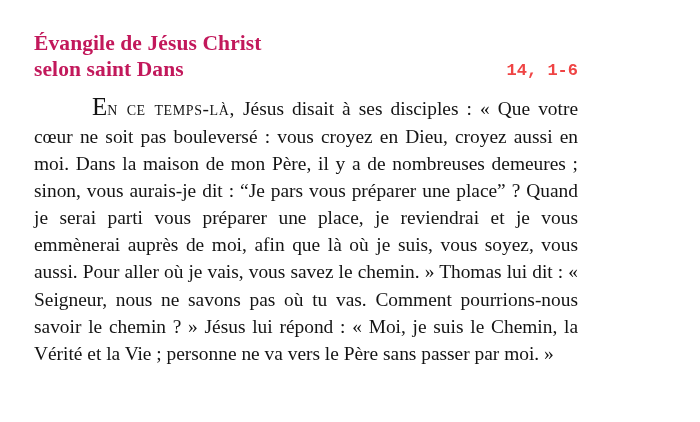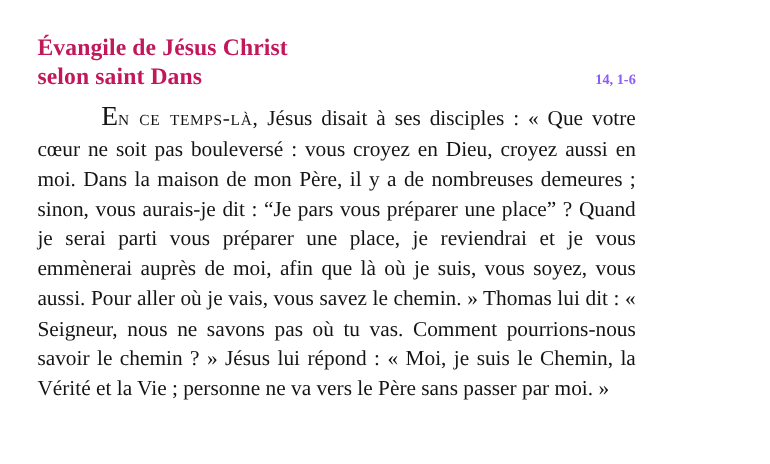--- a/index.html
+++ b/index.html
@@ -33,24 +33,24 @@
     font-weight: bold;
     font-size: 21.5px;
     line-height: 1.22;
     letter-spacing: 0.1px;
   }
   .title-line {
     display: block;
     white-space: nowrap;
   }
   .reference {
-    color: #8b5cf6;
-    font-family: Liberation Serif, serif;
+    color: #ef4444;
+    font-family: Liberation Mono, monospace;
     font-weight: bold;
-    font-size: 13px;
+    font-size: 17px;
     white-space: nowrap;
     padding-bottom: 2px;
   }
   .body-text {
     margin-top: 12px;
     font-family: "Liberation Serif", serif;
     font-size: 19.4px;
     line-height: 1.40;
     text-align: justify;
     text-justify: inter-word;

